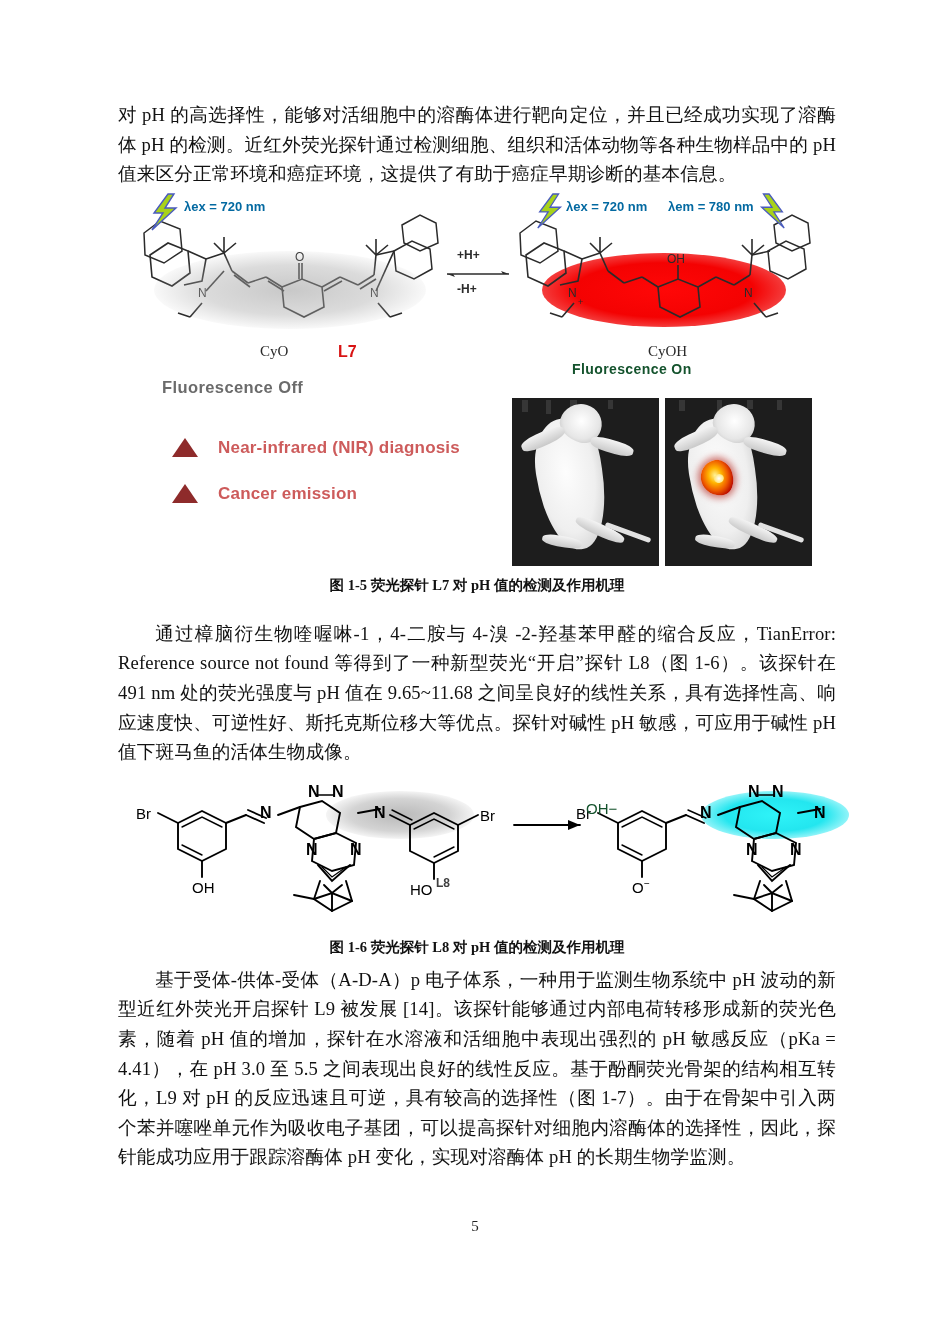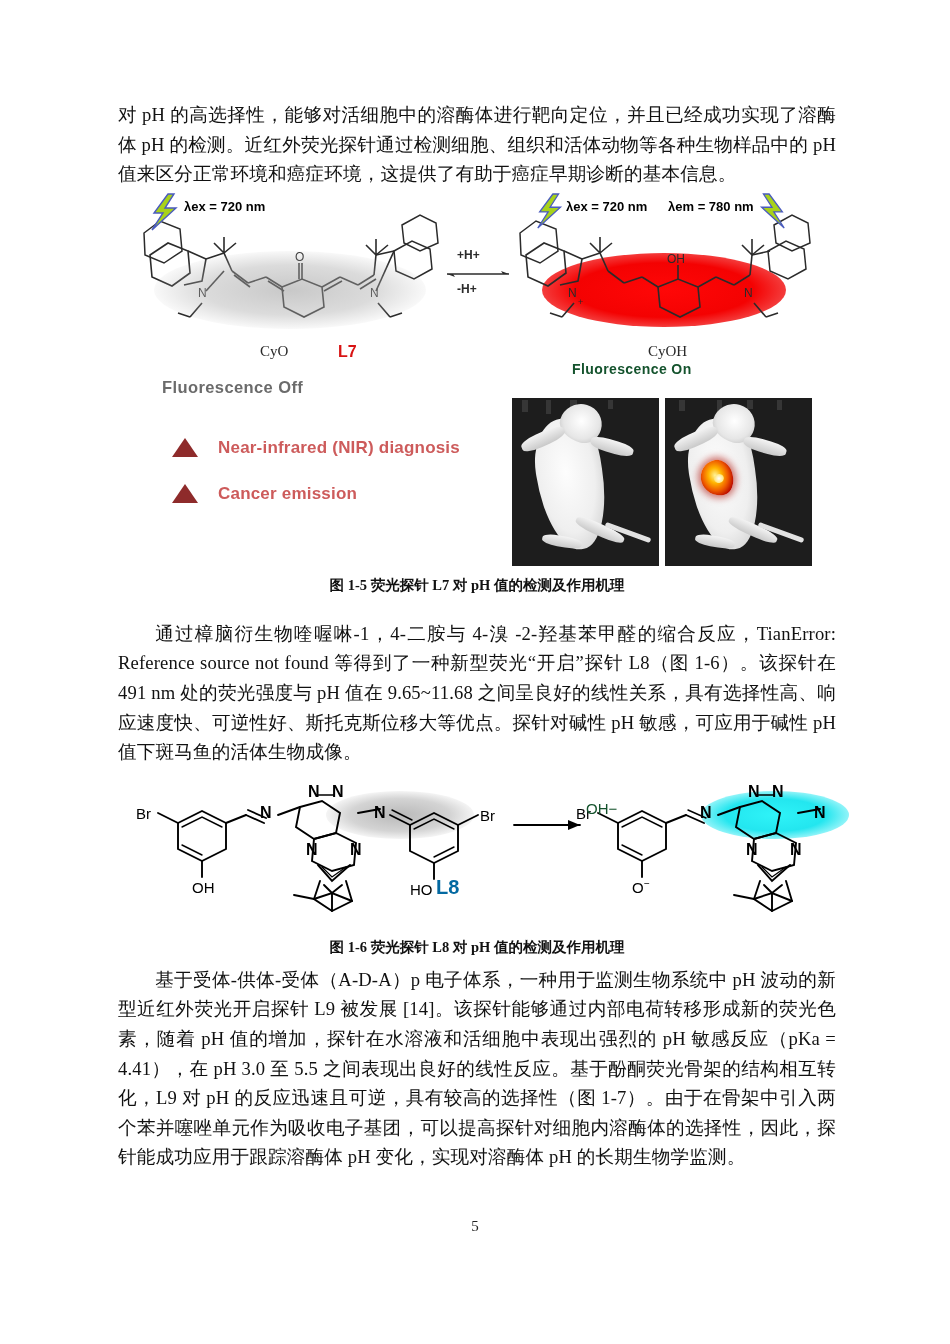--- a/index.html
+++ b/index.html
@@ -81,21 +81,21 @@
     left: 30px; top: 60px;
     width: 244px; height: 74px;
     border-radius: 50%;
     background: radial-gradient(ellipse at center, #ff0707 0%, #f40202 52%, rgba(240,0,0,0.75) 72%, rgba(255,40,40,0) 88%);
   }
   .nm-label {
     position: absolute;
     font-family: "Liberation Sans", sans-serif;
     font-weight: bold;
     font-size: 13px;
-    color: #000000;
+    color: #0369a1;
     white-space: nowrap;
   }
   .bolt { position: absolute; }
   .struct-caption {
     position: absolute;
     font-family: Liberation Serif, serif;
     font-size: 15px;
     color: #2a2a2a;
     text-align: center;
     white-space: nowrap;
@@ -247,23 +247,23 @@
     position: absolute;
     left: 583px; top: 18px;
     width: 148px; height: 48px;
     border-radius: 50%;
     background: radial-gradient(ellipse at center, #2ff3f8 0%, #23e6ef 48%, rgba(40,235,245,0.35) 78%, rgba(255,255,255,0) 95%);
   }
   .l8-tag {
     position: absolute;
     left: 318px; top: 103px;
     font-family: "Liberation Sans", sans-serif;
-    font-size: 20px;
-    font-weight: bold;
-    color: #0369a1;
+    font-size: 12px;
+    font-weight: bold;
+    color: #404040;
   }
   .oh-label {
     position: absolute;
     left: 468px; top: 27px;
     font-family: "Liberation Sans", sans-serif;
     font-size: 15px;
     color: #14532d;
   }
   .pagenum {
     position: absolute;

